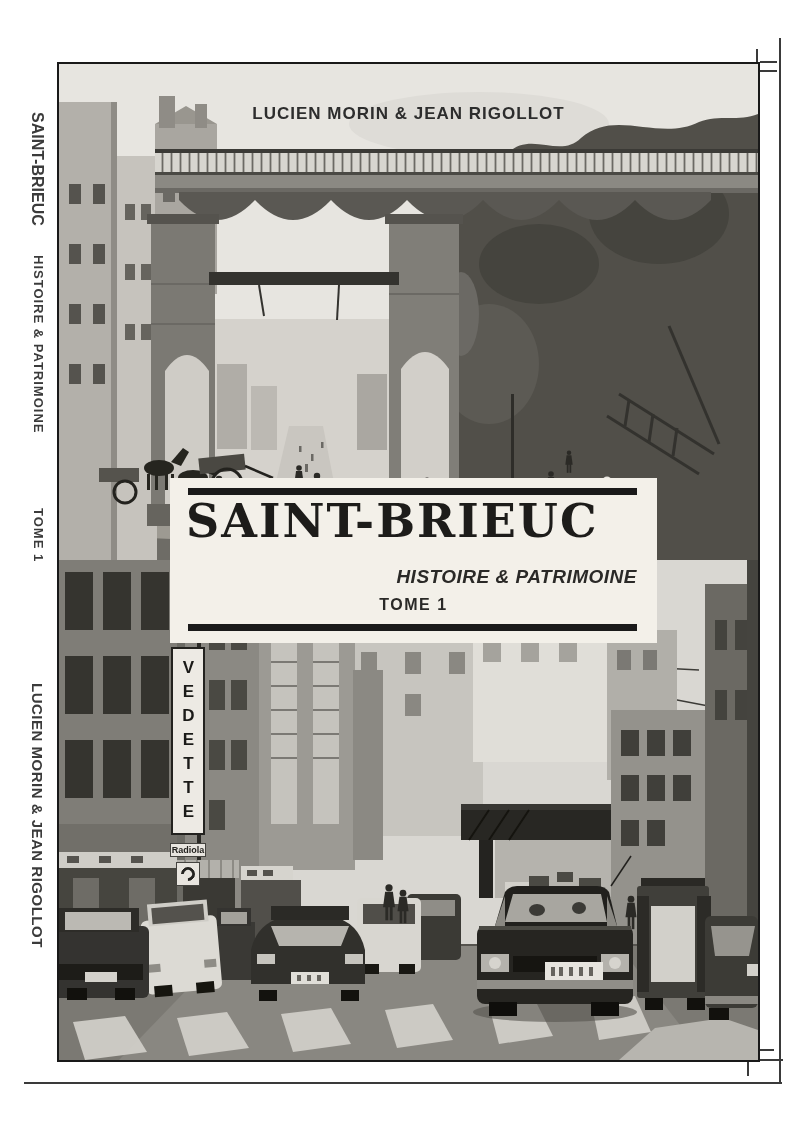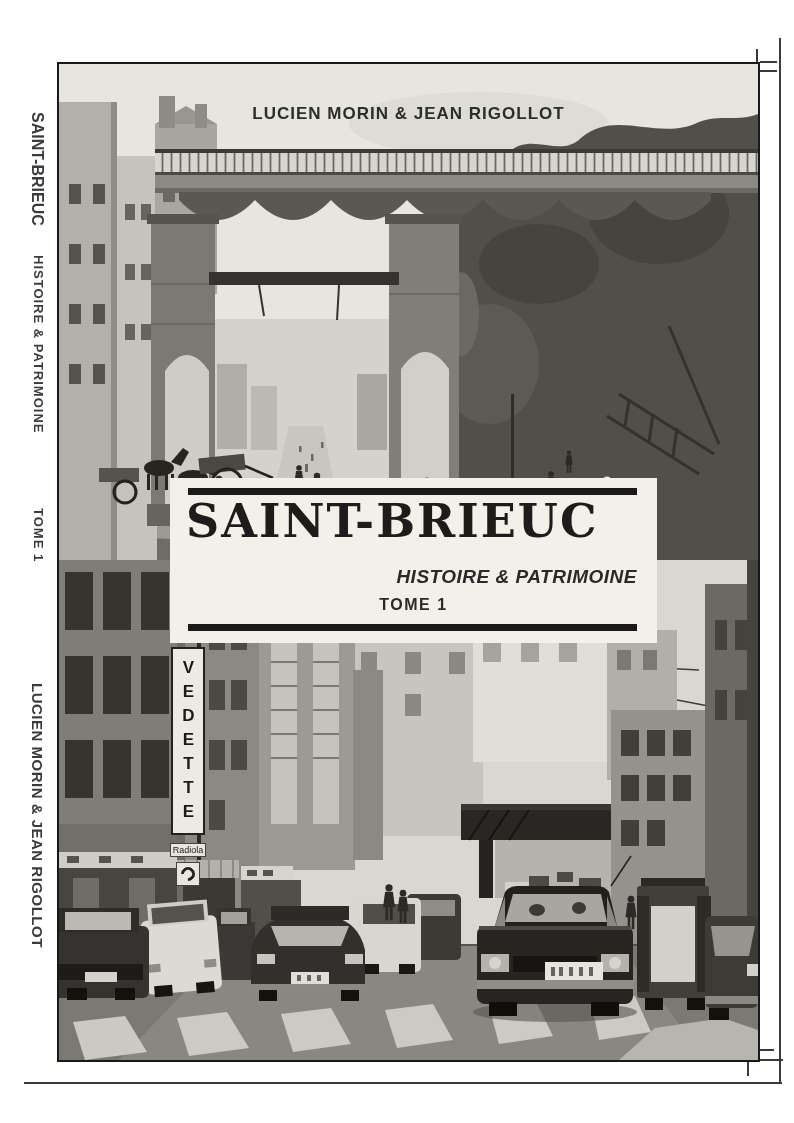--- a/index.html
+++ b/index.html
@@ -61,21 +61,21 @@
   .vedette-sign{
     position:absolute;left:112px;top:583px;width:34px;height:188px;
     background:#edeae4;border:2px solid #23221f;box-sizing:border-box;
     writing-mode:vertical-rl;text-orientation:upright;
     font-size:17px;font-weight:bold;letter-spacing:5px;color:#1b1a18;
     line-height:30px;text-align:center;padding-top:2px;
   }
   .radiola-sign{
     position:absolute;left:111px;top:779px;width:36px;height:14px;
     background:#e8e5df;border:1px solid #44433f;box-sizing:border-box;
-    font-size:9px;font-weight:normal;color:#23221f;text-align:center;line-height:12px;
+    font-size:9px;font-weight:bold;color:#23221f;text-align:center;line-height:12px;
   }
   .radiola-logo{
     position:absolute;left:117px;top:798px;width:24px;height:24px;
     background:#e8e5df;border:1px solid #44433f;box-sizing:border-box;
   }
   .radiola-logo::after{
     content:"";position:absolute;left:4px;top:4px;width:14px;height:14px;
     border:3px solid #23221f;border-left-color:transparent;border-radius:50%;
     box-sizing:border-box;transform:rotate(-45deg);
   }

